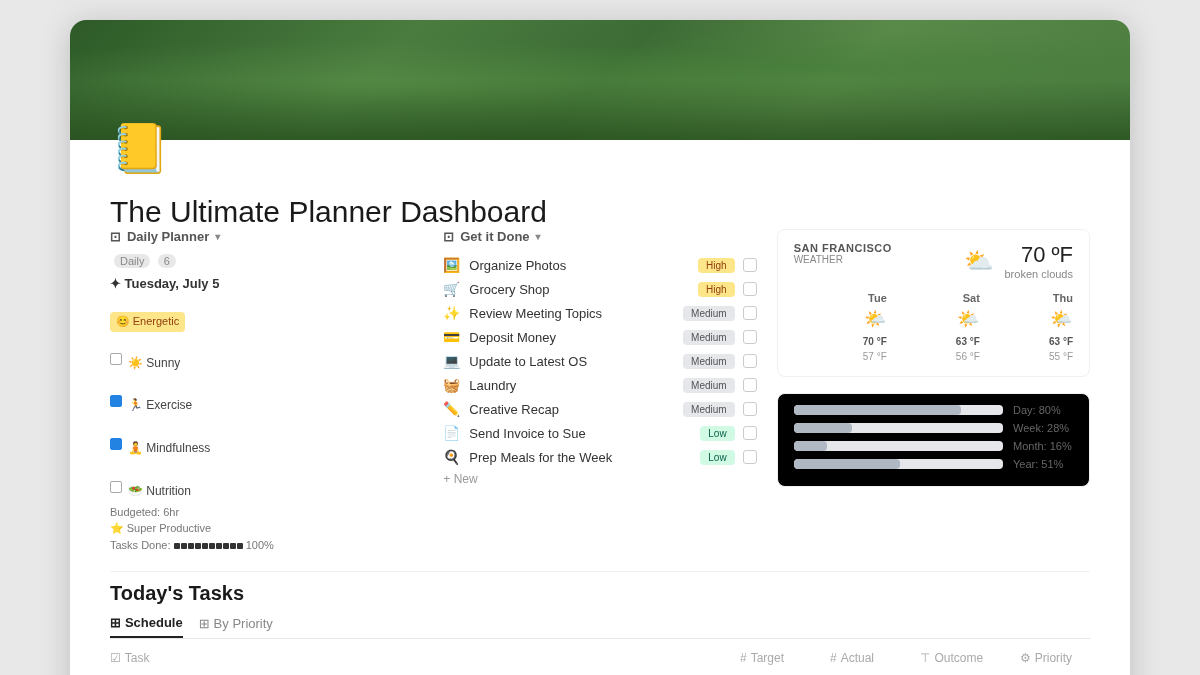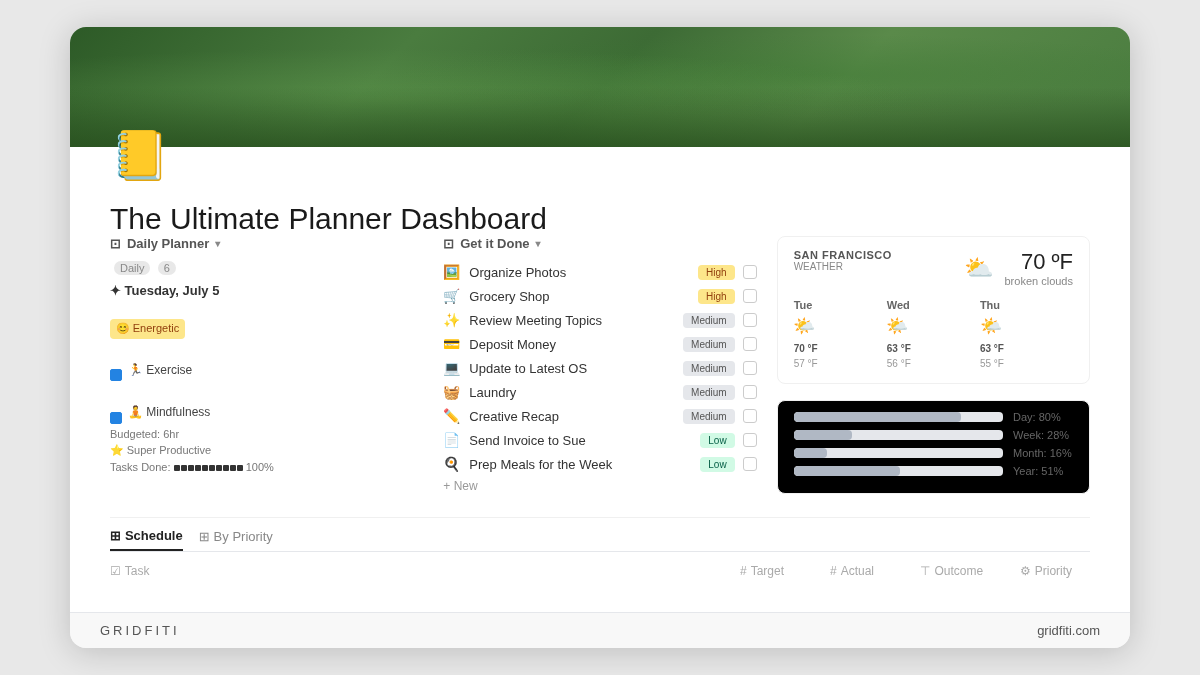--- a/index.html
+++ b/index.html
@@ -116,21 +116,21 @@
       align-items: center;
       gap: 4px;
     }
     .planner-items {
       font-size: 12px;
       color: #444;
       line-height: 1.8;
     }
     .planner-item {
       display: flex;
-      align-items: flex-end;
+      align-items: flex-start;
       gap: 6px;
       margin-top: 21px;
     }
     .planner-item .checkbox {
       width: 12px;
       height: 12px;
       border: 1.5px solid #aaa;
       border-radius: 2px;
       flex-shrink: 0;
     }
@@ -259,21 +259,21 @@
       font-weight: 400;
       color: #222;
     }
     .weather-temp-main .desc {
       font-size: 11px;
       color: #888;
     }
     .weather-forecast {
       display: grid;
       grid-template-columns: 1fr 1fr 1fr;
-      text-align: left;
+      text-align: right;
     }
     .forecast-day {
       font-size: 11px;
       color: #666;
       font-weight: 600;
       margin-bottom: 4px;
     }
     .forecast-icon {
       font-size: 18px;
       margin-bottom: 4px;
@@ -414,26 +414,34 @@
           <span>6</span>
         </div>
 
         <div class="day-heading">✦ Tuesday, July 5</div>
 
         <div class="planner-items">
           <div class="planner-item">
             <span class="badge-energetic">😊 Energetic</span>
           </div>
           <div class="planner-item">
+            <div class="checkbox"></div>
+            <span>☀️ Sunny</span>
+          </div>
+          <div class="planner-item">
             <div class="checkbox checked"></div>
             <span>🏃 Exercise</span>
           </div>
           <div class="planner-item">
             <div class="checkbox checked"></div>
             <span>🧘 Mindfulness</span>
+          </div>
+          <div class="planner-item">
+            <div class="checkbox"></div>
+            <span>🥗 Nutrition</span>
           </div>
         </div>
 
         <div class="meta-line">Budgeted: 6hr</div>
         <div class="meta-line">⭐ Super Productive</div>
         <div class="meta-line">
           <span>Tasks Done:</span>
           <span class="progress-dots">
             <span class="dot"></span>
               <span class="dot"></span>
@@ -535,21 +543,21 @@
           <div class="weather-forecast">
             <div>
               <div class="forecast-day">Tue</div>
               <div class="forecast-icon">🌤️</div>
               <div class="forecast-temps">
                 <div class="high">70 °F</div>
                 <div class="low">57 °F</div>
               </div>
             </div>
             <div>
-              <div class="forecast-day">Wed</div>
+              <div class="forecast-day">Sat</div>
               <div class="forecast-icon">🌤️</div>
               <div class="forecast-temps">
                 <div class="high">63 °F</div>
                 <div class="low">56 °F</div>
               </div>
             </div>
             <div>
               <div class="forecast-day">Thu</div>
               <div class="forecast-icon">🌤️</div>
               <div class="forecast-temps">
@@ -584,20 +592,21 @@
               <div class="progress-bar-fill" style="width:51%"></div>
             </div>
             <span class="progress-label">Year: 51%</span>
           </div>
         </div>
       </div>
     </div>
 
     
     <div class="tasks-bottom">
+      <div class="tasks-bottom-title">Today's Tasks</div>
       <div class="tabs-row">
         <div class="tab-item active">
           <span>⊞</span>
           <span>Schedule</span>
         </div>
         <div class="tab-item">
           <span>⊞</span>
           <span>By Priority</span>
         </div>
       </div>

